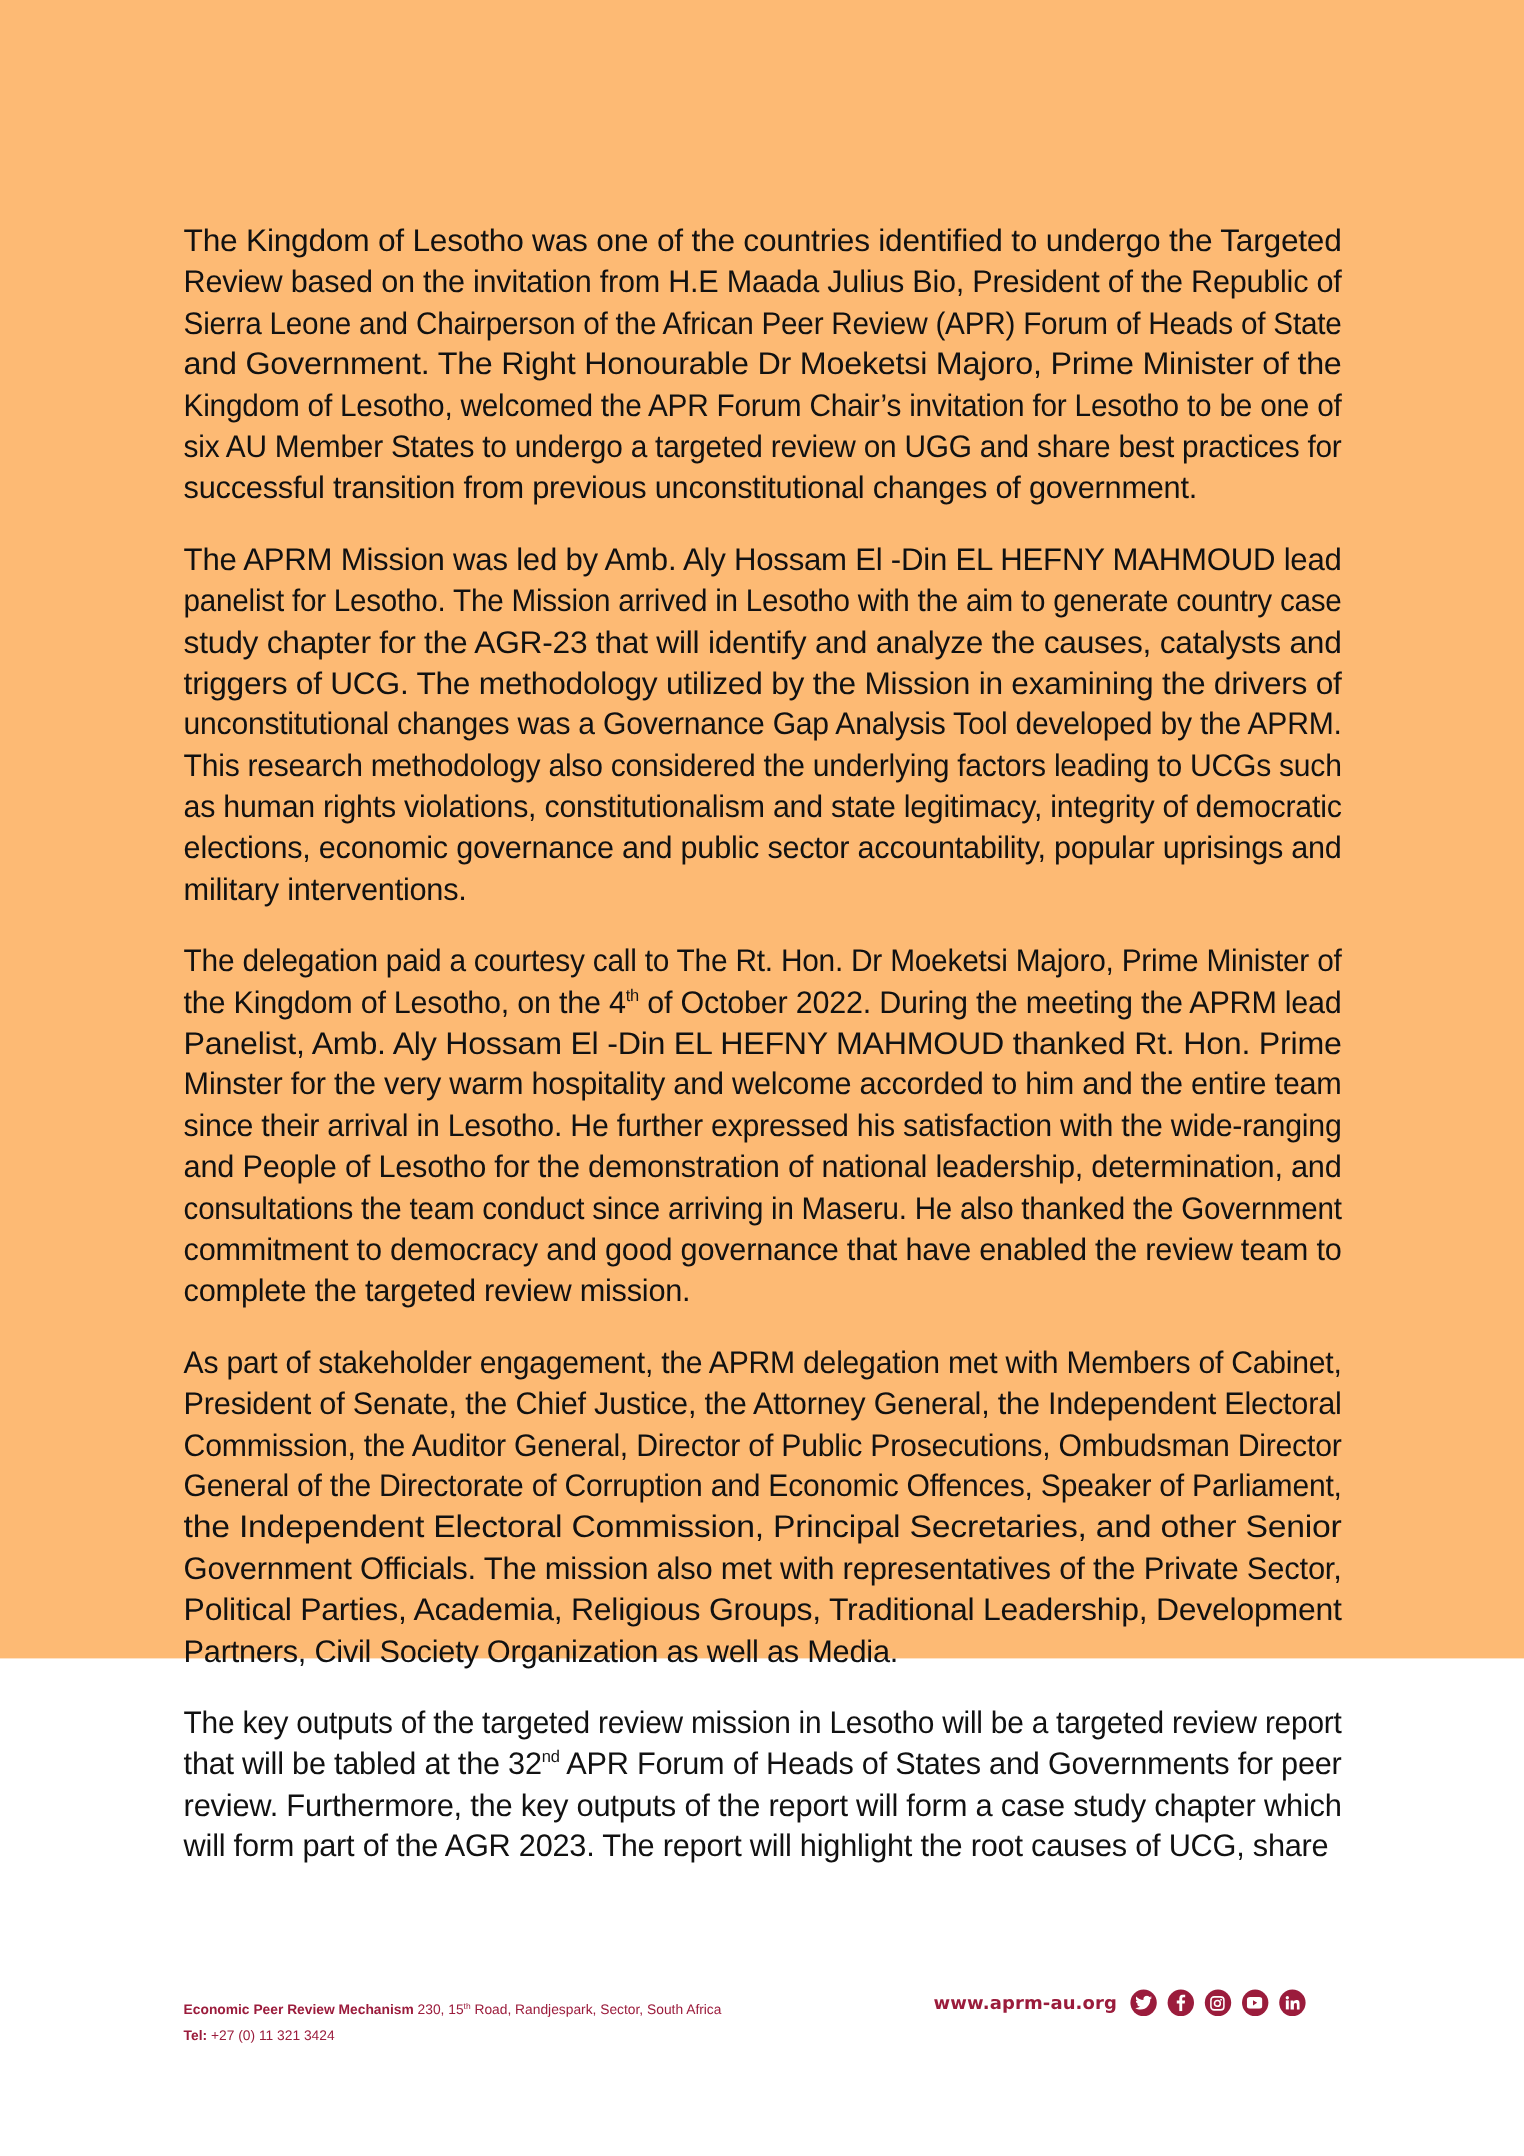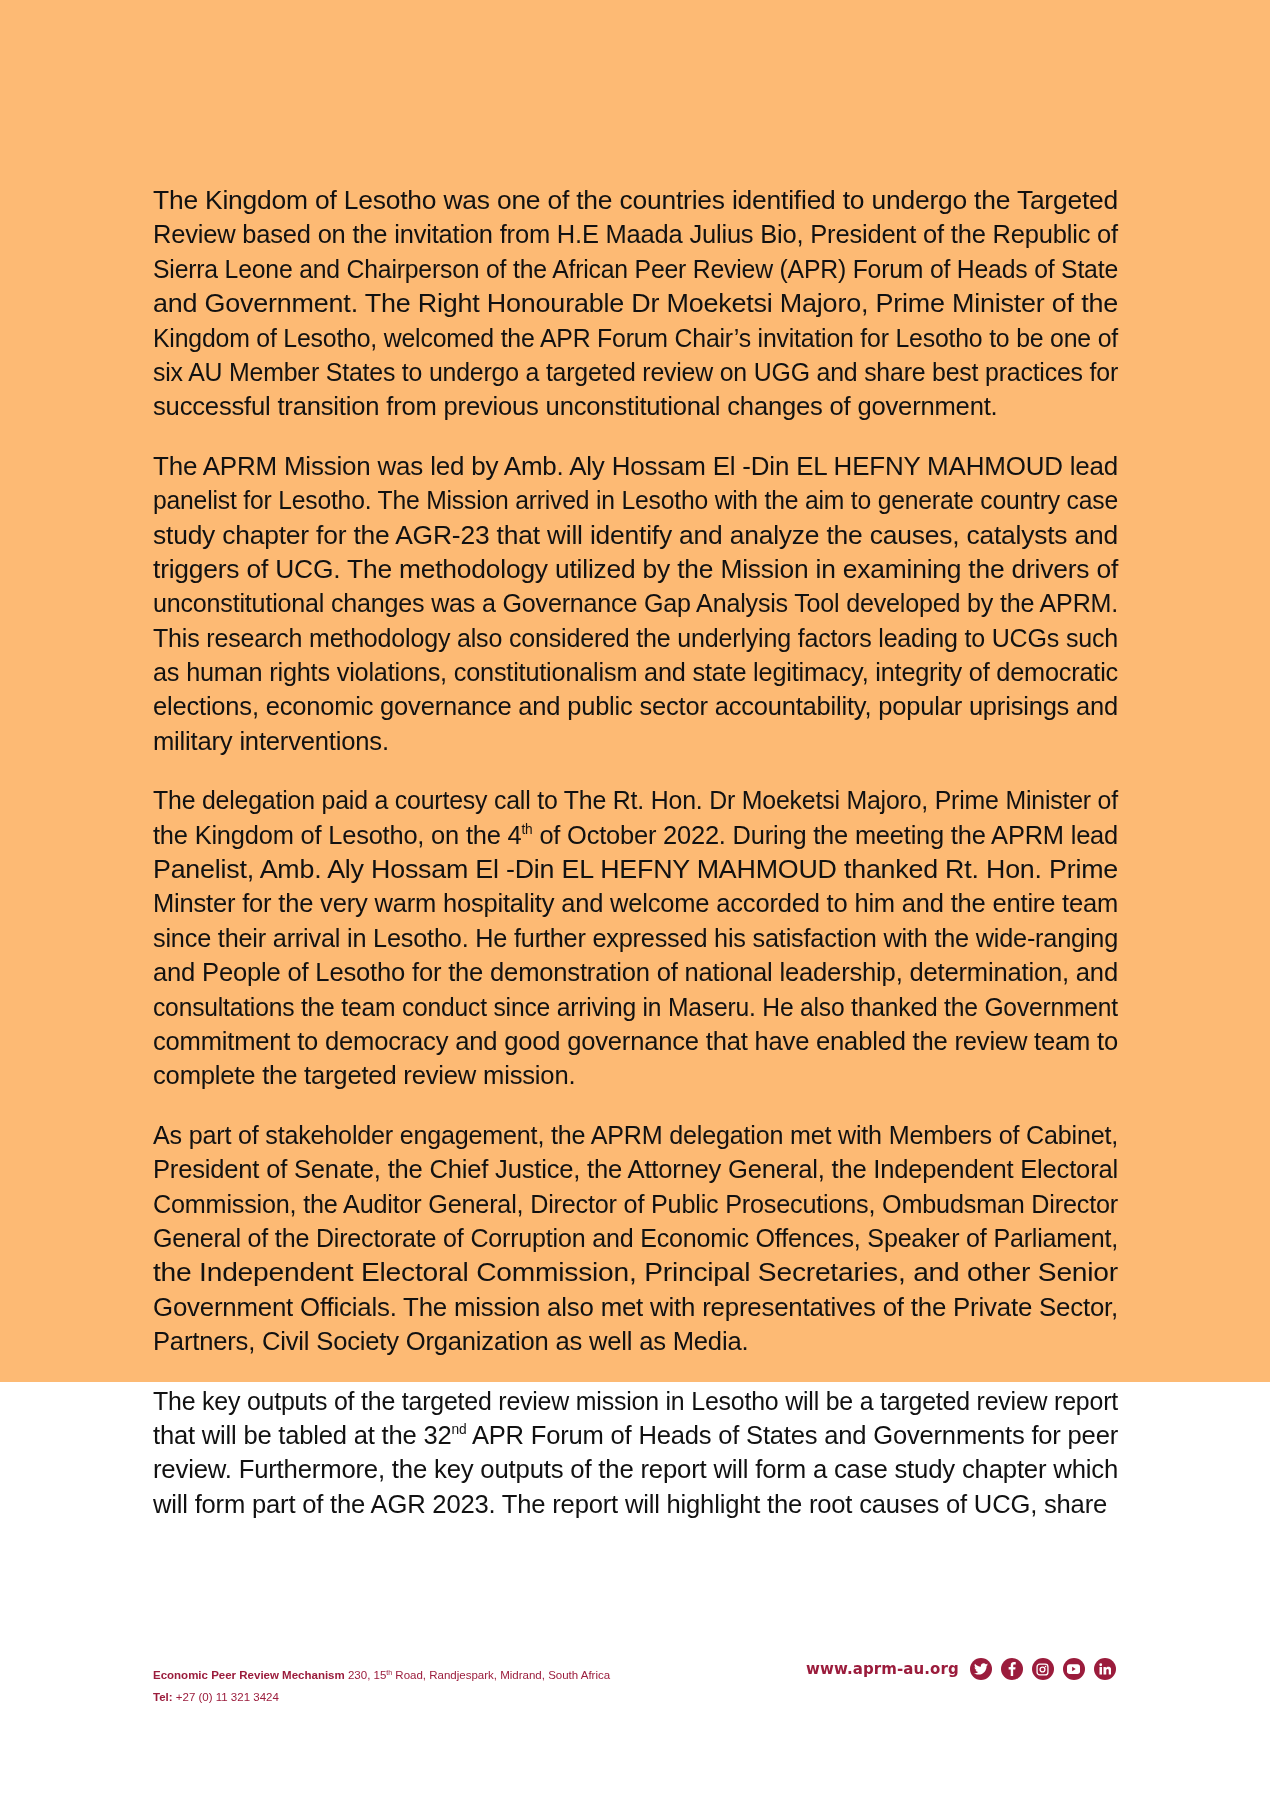--- a/index.html
+++ b/index.html
@@ -72,21 +72,21 @@
   }
   .footer-left .tel-label {
     font-weight: bold;
   }
   .footer-left sup {
     font-size: 7px;
     vertical-align: 4px;
   }
   .footer-right {
     position: absolute;
-    left: 653px;
+    left: 625px;
     top: -6px;
     display: flex;
     align-items: center;
     gap: 9px;
   }
   .website {
     font-family: "DejaVu Sans", sans-serif;
     font-weight: bold;
     font-size: 15px;
     color: #9b1c3c;
@@ -140,34 +140,35 @@
         <span class="line"><span class="line-inner" style="transform: scaleX(0.9834);">commitment to democracy and good governance that have enabled the review team to</span></span>
         <span class="line"><span class="line-inner" style="transform: scaleX(0.9844);">complete the targeted review mission.</span></span>
       </div>
       <div class="para">
         <span class="line"><span class="line-inner" style="transform: scaleX(0.9656);">As part of stakeholder engagement, the APRM delegation met with Members of Cabinet,</span></span>
         <span class="line"><span class="line-inner" style="transform: scaleX(0.9833);">President of Senate, the Chief Justice, the Attorney General, the Independent Electoral</span></span>
         <span class="line"><span class="line-inner" style="transform: scaleX(0.9687);">Commission, the Auditor General, Director of Public Prosecutions, Ombudsman Director</span></span>
         <span class="line"><span class="line-inner" style="transform: scaleX(0.9639);">General of the Directorate of Corruption and Economic Offences, Speaker of Parliament,</span></span>
         <span class="line"><span class="line-inner" style="transform: scaleX(1.0833);">the Independent Electoral Commission, Principal Secretaries, and other Senior</span></span>
         <span class="line"><span class="line-inner" style="transform: scaleX(0.9931);">Government Officials. The mission also met with representatives of the Private Sector,</span></span>
+        <span class="line"><span class="line-inner" style="transform: scaleX(1.0247);">Political Parties, Academia, Religious Groups, Traditional Leadership, Development</span></span>
         <span class="line"><span class="line-inner" style="transform: scaleX(0.9844);">Partners, Civil Society Organization as well as Media.</span></span>
       </div>
       <div class="para">
         <span class="line"><span class="line-inner" style="transform: scaleX(0.9572);">The key outputs of the targeted review mission in Lesotho will be a targeted review report</span></span>
         <span class="line"><span class="line-inner" style="transform: scaleX(0.9833);">that will be tabled at the 32<sup>nd</sup> APR Forum of Heads of States and Governments for peer</span></span>
         <span class="line"><span class="line-inner" style="transform: scaleX(0.9894);">review. Furthermore, the key outputs of the report will form a case study chapter which</span></span>
         <span class="line"><span class="line-inner" style="transform: scaleX(0.9844);">will form part of the AGR 2023. The report will highlight the root causes of UCG, share</span></span>
       </div>
     </div>
 
   <div class="footer">
     <div class="footer-left">
       <div>
-        <span class="org">Economic Peer Review Mechanism</span><span> 230, 15</span><sup>th</sup><span> Road, Randjespark,  Midrand, South Africa</span>
+        <span class="org">Economic Peer Review Mechanism</span><span> 230, 15</span><sup>th</sup><span> Road, Randjespark,  Sector, South Africa</span>
       </div>
       <div>
         <span class="tel-label">Tel:</span><span> +27 (0) 11 321 3424</span>
       </div>
     </div>
 
     <div class="footer-right">
       <span class="website">www.aprm-au.org</span>
 
       <span class="social">

